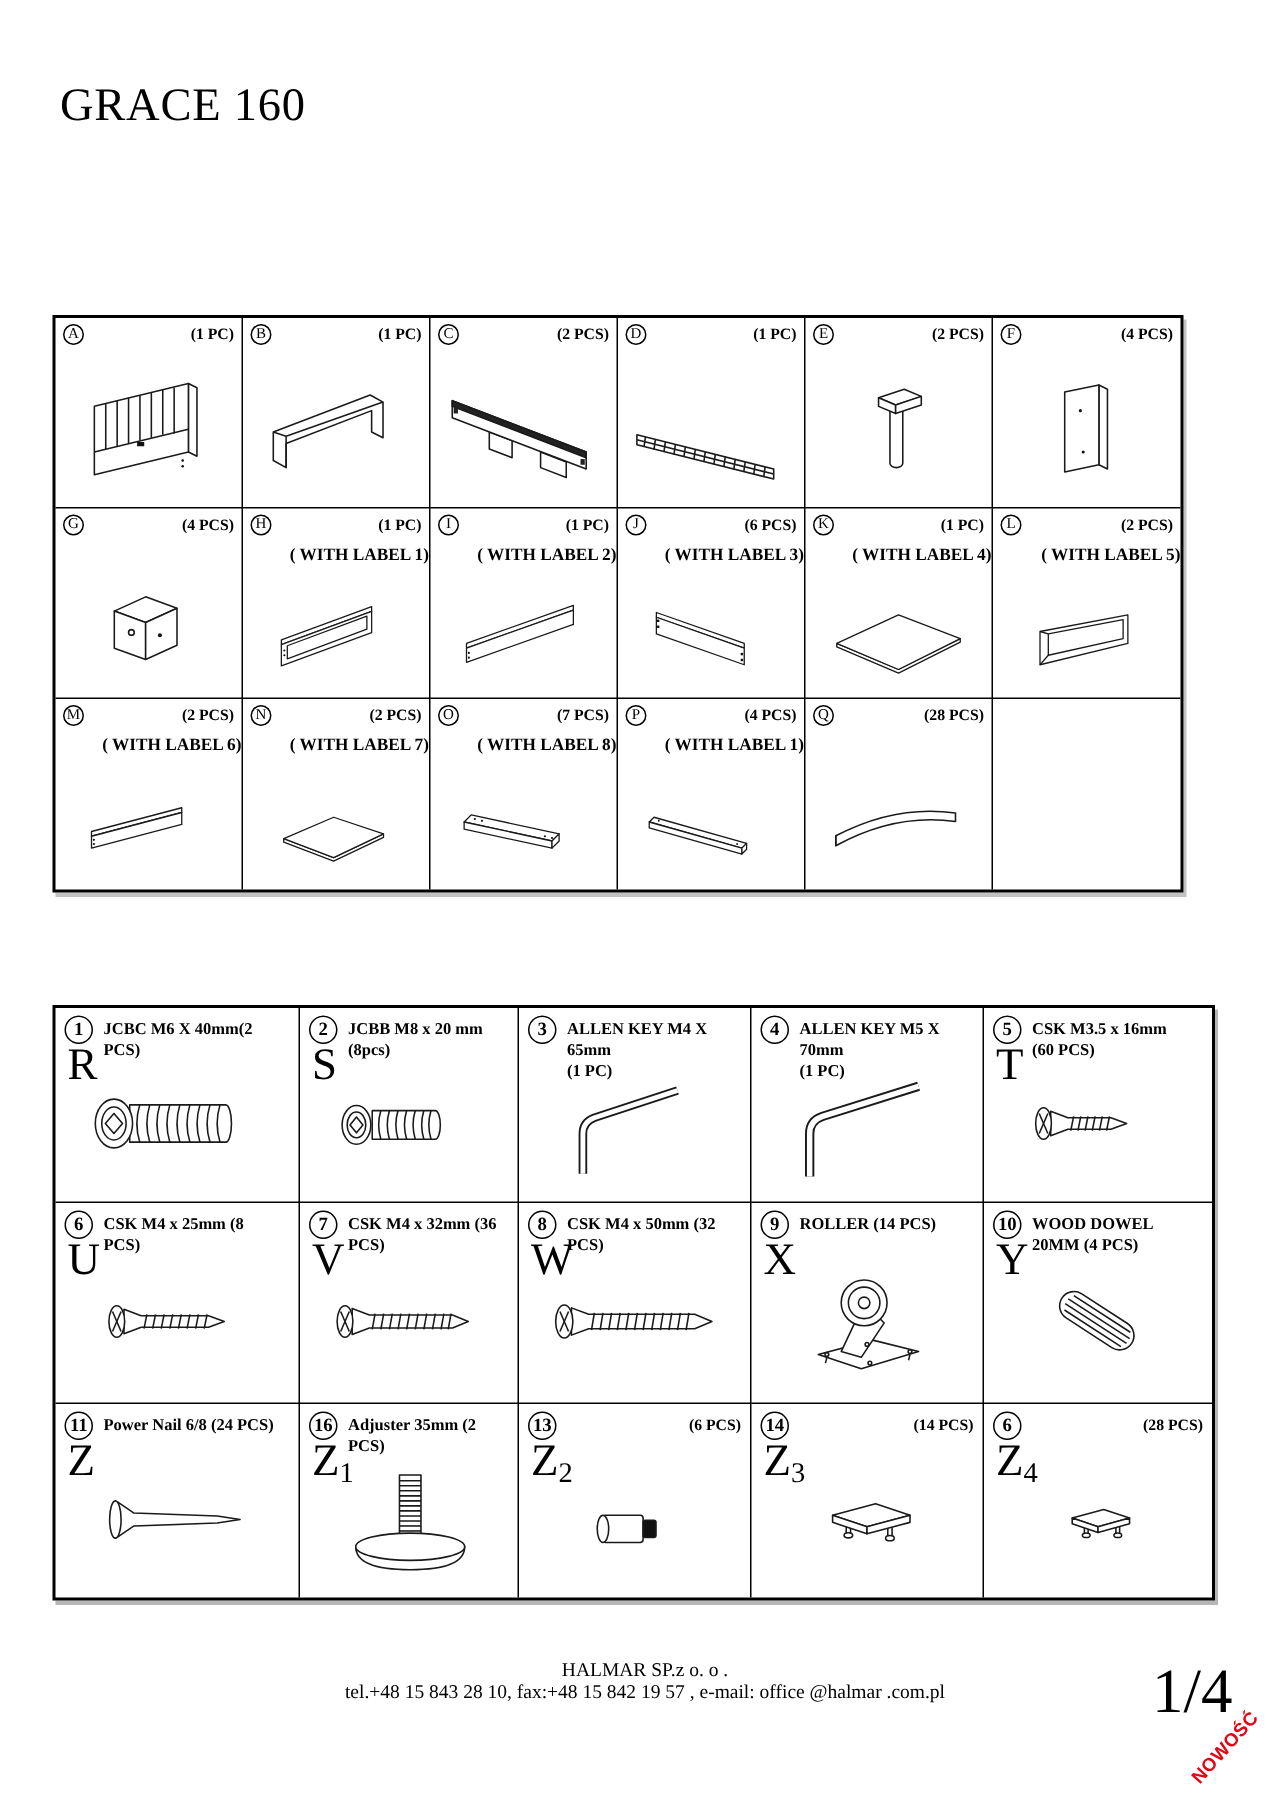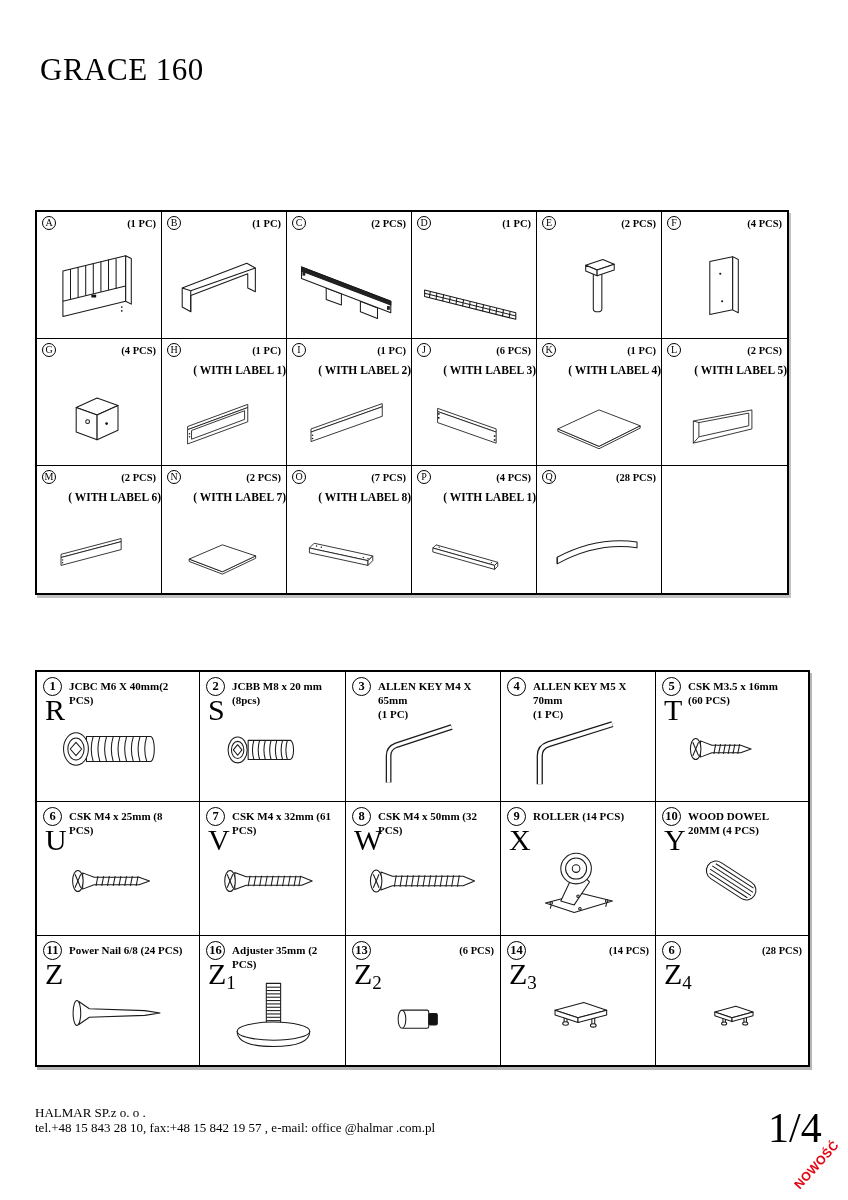--- a/index.html
+++ b/index.html
@@ -48,21 +48,21 @@
   .hw-name { font-size:11px; font-weight:700; line-height:1.25; padding-top:3px; }
   .name2 { display:block; }
   .hw-qty { margin-left:auto; font-size:10.5px; font-weight:700; padding-top:4px; white-space:nowrap; }
   .hw-code { position:absolute; left:8px; top:23px; font-size:30px; line-height:1; }
   .hw-code sub { font-size:19px; vertical-align:-5px; }
   .hw-art { position:absolute; left:0; right:0; top:24px; bottom:0; display:flex; align-items:center; justify-content:center; }
 
   .art svg, .hw-art svg { stroke:#1a1a1a; fill:#fff; stroke-width:1.1; stroke-linejoin:round; }
 
   
-  .footer { position:absolute; left:35px; top:1106px; width:790px; text-align:left; font-size:13px; line-height:14.6px; }
+  .footer { position:absolute; left:35px; top:1106px; width:790px; text-align:center; font-size:13px; line-height:14.6px; }
   .page-num { position:absolute; left:768px; top:1104px; font-size:42px; font-weight:400; }
   .new-badge {
     position:absolute; left:787px; top:1158px; color:#e30613;
     font-family:"Liberation Sans", sans-serif; font-weight:700; font-size:12.5px;
     transform:rotate(-48deg); letter-spacing:.3px; white-space:nowrap;
   }
 </style>
 </head>
 <body>
 
@@ -495,21 +495,21 @@
         <ellipse cx="28" cy="45" rx="5.5" ry="11"></ellipse>
         <line x1="25" y1="38" x2="31" y2="52" fill="none"></line>
           <line x1="31" y1="38" x2="25" y2="52" fill="none"></line>
       </svg>
     </div>
   </div>
 
   <div class="hw-cell">
     <div class="hw-head">
         <span class="num-circle">7</span>
-        <span class="hw-name"><span>CSK M4 x 32mm (61 PCS)</span><span class="name2"></span></span>
+        <span class="hw-name"><span>CSK M4 x 32mm (36 PCS)</span><span class="name2"></span></span>
         <span class="hw-qty"></span>
       </div>
     <div class="hw-code"><span>V</span><sub></sub></div>
     <div class="hw-art">
       <svg viewBox="0 0 140 90" width="138" height="86">
         <path d="M30,36 L42,40.5 L100,40.5 L111,45 L100,49.5 L42,49.5 L30,54 Z"></path>
         <line x1="46" y1="39.5" x2="44" y2="50.5" fill="none"></line>
           <line x1="52" y1="39.5" x2="50" y2="50.5" fill="none"></line>
         <line x1="58" y1="39.5" x2="56" y2="50.5" fill="none"></line>
           <line x1="64" y1="39.5" x2="62" y2="50.5" fill="none"></line>

